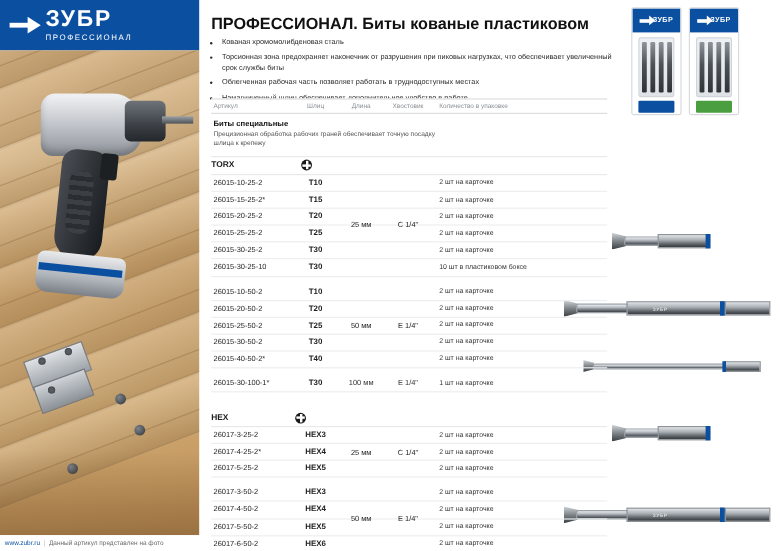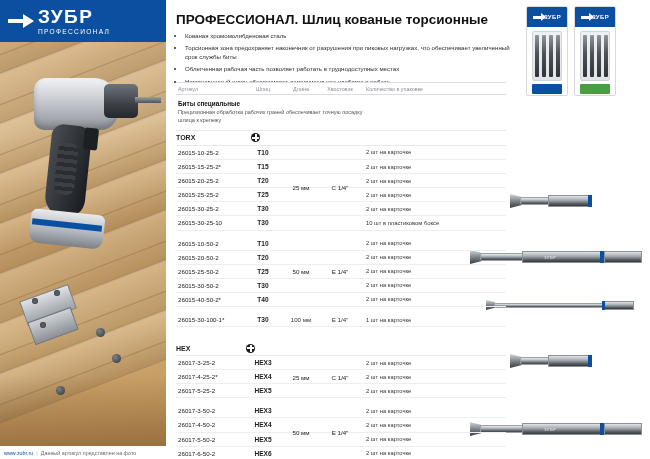--- a/index.html
+++ b/index.html
@@ -324,21 +324,21 @@
     <div class="photo-shadow"></div>
   </div>
 
   <div class="footer">
     <span class="site">www.zubr.ru</span>
     <span class="sep">|</span>
     <span>Данный артикул представлен на фото</span>
   </div>
 </div>
 
-<div class="title">ПРОФЕССИОНАЛ. Шлиц кованые торсионные</div>
+<div class="title">ПРОФЕССИОНАЛ. Биты кованые пластиковом</div>
 
 <ul class="bullets">
   <li>Кованая хромомолибденовая сталь</li>
   <li>Торсионная зона предохраняет наконечник от разрушения при пиковых нагрузках, что обеспечивает увеличенный срок службы биты</li>
   <li>Облегченная рабочая часть позволяет работать в труднодоступных местах</li>
   <li>Намагниченный шлиц обеспечивает дополнительное удобство в работе</li>
 </ul>
 
 <div class="packs">
   <div class="pack p1">

